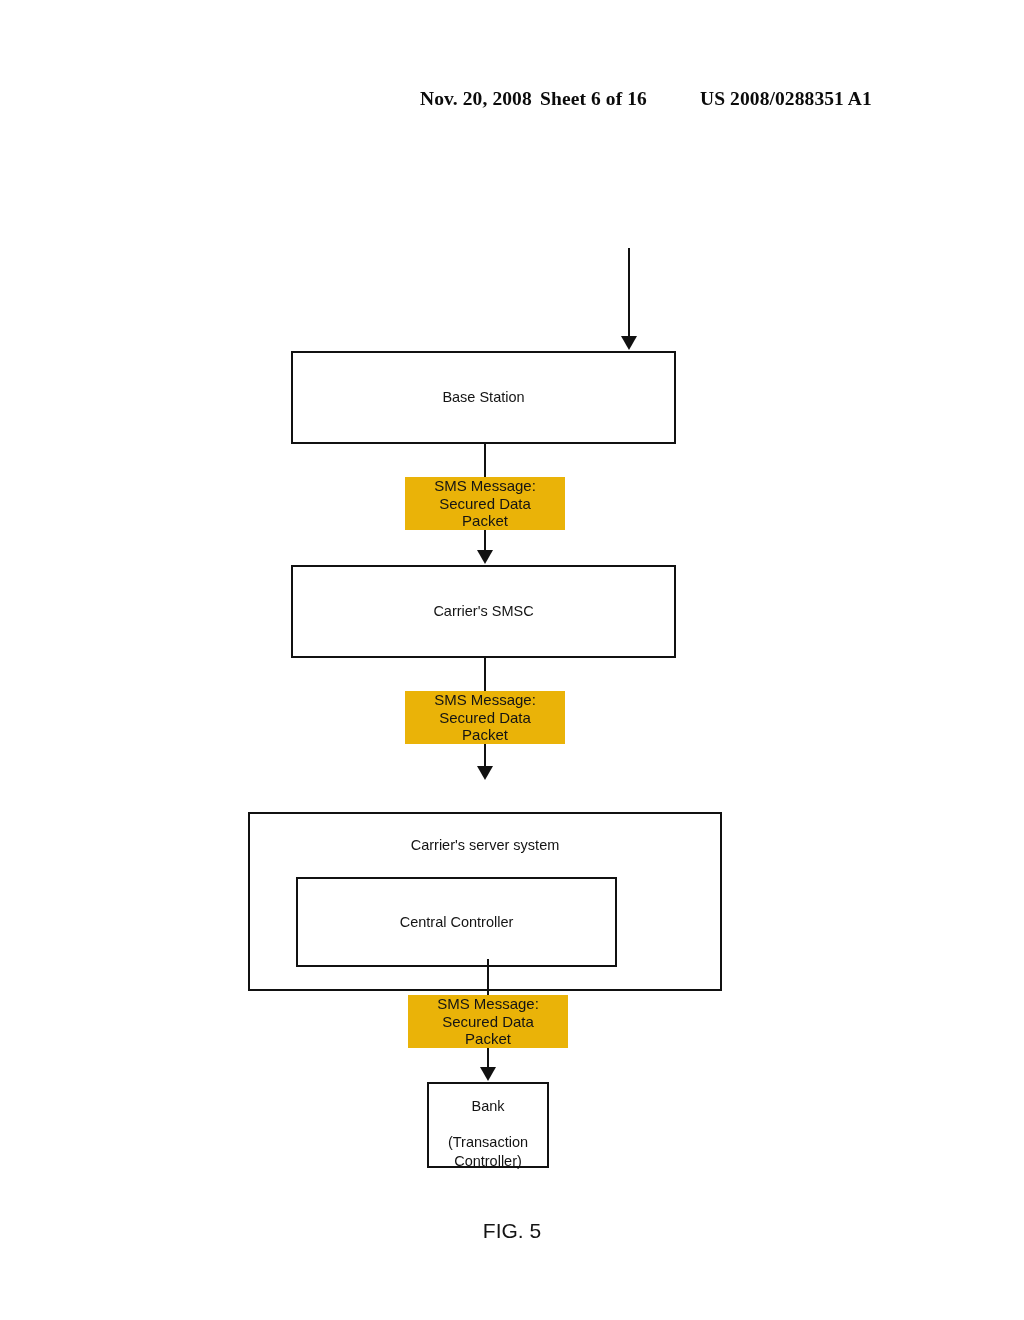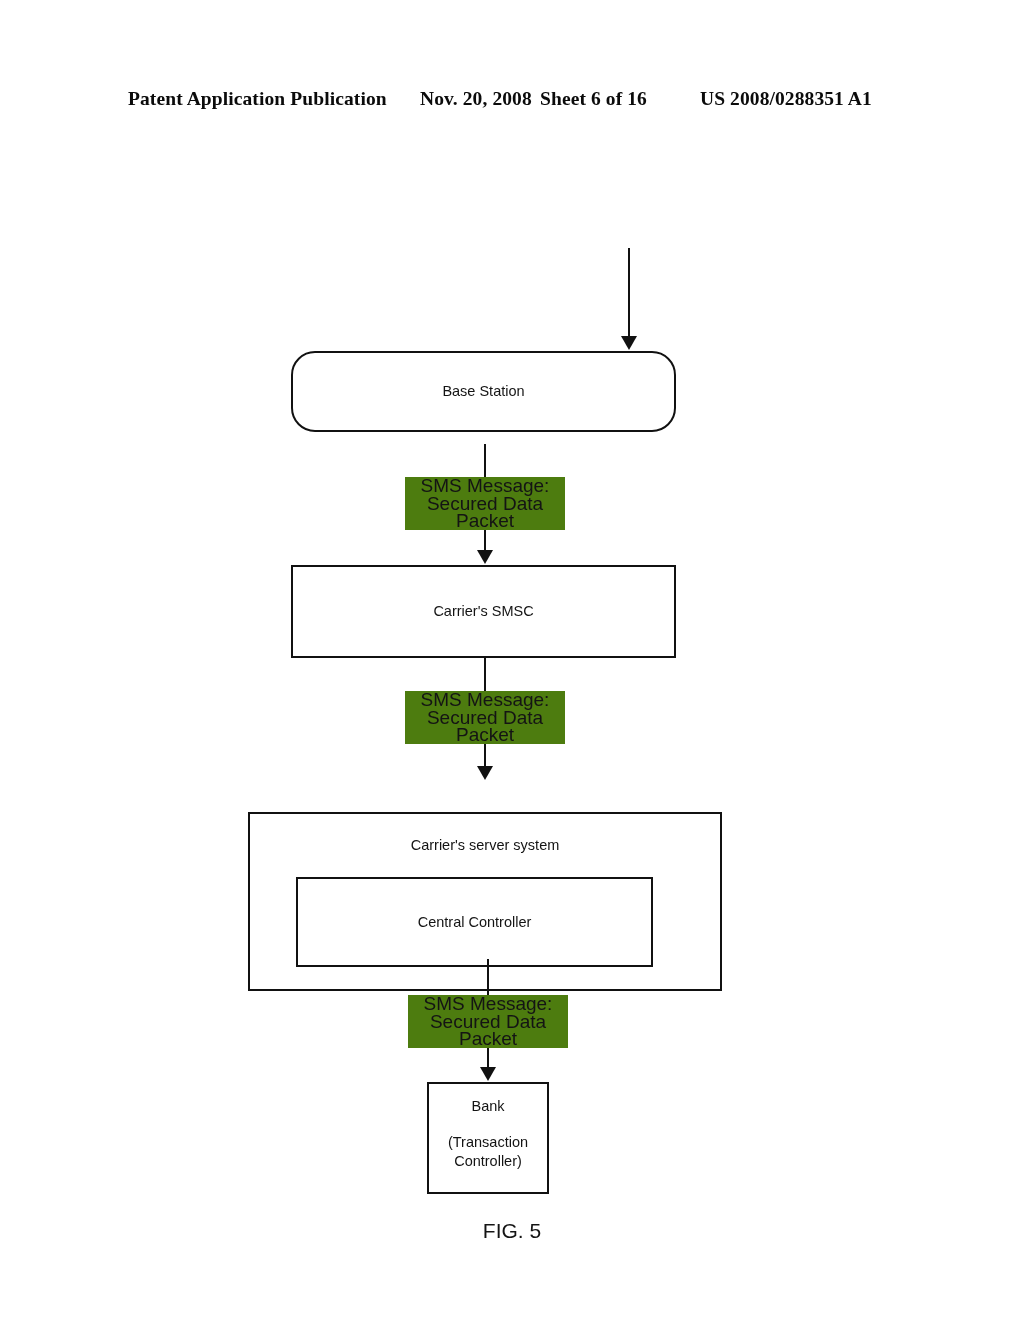--- a/index.html
+++ b/index.html
@@ -66,42 +66,42 @@
     white-space: nowrap;
   }
 
   
   #node-purchaser {
     left: 598px; top: 154px; width: 123px; height: 94px;
     justify-content: flex-start;
     padding-top: 34px;
   }
   #node-base-station {
-    left: 291px; top: 351px; width: 385px; height: 81px; border-radius: 24px;
+    left: 291px; top: 351px; width: 385px; height: 93px;
   }
   #node-smsc {
     left: 291px; top: 565px; width: 385px; height: 93px;
   }
   #node-server-system {
     left: 248px; top: 812px; width: 474px; height: 179px;
     justify-content: flex-start;
     padding-top: 22px;
   }
   #node-central-controller {
     position: absolute;
-    left: 46px; top: 63px; width: 357px; height: 90px;
+    left: 46px; top: 63px; width: 321px; height: 90px;
     box-sizing: border-box;
     border: 2px solid #111111;
     background: #ffffff;
     display: flex;
     align-items: center;
     justify-content: center;
   }
   #node-bank {
-    left: 427px; top: 1082px; width: 122px; height: 112px;
+    left: 427px; top: 1082px; width: 122px; height: 86px;
     justify-content: flex-start;
     padding-top: 13px;
   }
   #node-bank .bank-sub {
     margin-top: 17px;
   }
 
   
   .conn-line {
     position: absolute;
@@ -130,46 +130,45 @@
   #conn3-head { left: 477px; top: 766px; }
 
   
   #conn4-line { left: 487px; top: 959px; height: 110px; }
   #conn4-head { left: 480px; top: 1067px; }
 
   
   .edge-label {
     position: absolute;
     text-align: center;
-    font-size: 19px;
+    font-size: 15px;
     line-height: 17.5px;
     color: #141414;
     white-space: nowrap;
-    background: #4d7c0f;
+    background: #eab308;
   }
   #edge-label-1 { left: 405px; top: 477px; width: 160px; }
   #edge-label-2 { left: 405px; top: 691px; width: 160px; }
   #edge-label-3 { left: 408px; top: 995px; width: 160px; }
 
   
   #figure-caption {
     position: absolute;
     left: 0;
     top: 1219px;
     width: 1024px;
     text-align: center;
     font-size: 21px;
     color: #141414;
   }
 </style>
 </head>
 <body>
 
 <div id="page-header">
-  <span class="hdr" id="hdr-pub">Patent Application Publication</span>
   <span class="hdr" id="hdr-date">Nov. 20, 2008</span>
   <span class="hdr" id="hdr-sheet">Sheet 6 of 16</span>
   <span class="hdr" id="hdr-num">US 2008/0288351 A1</span>
 </div>
 
 <div id="diagram">
 
 
   <div class="conn-line" id="conn1-line"></div>
   <div class="conn-head" id="conn1-head"></div>

